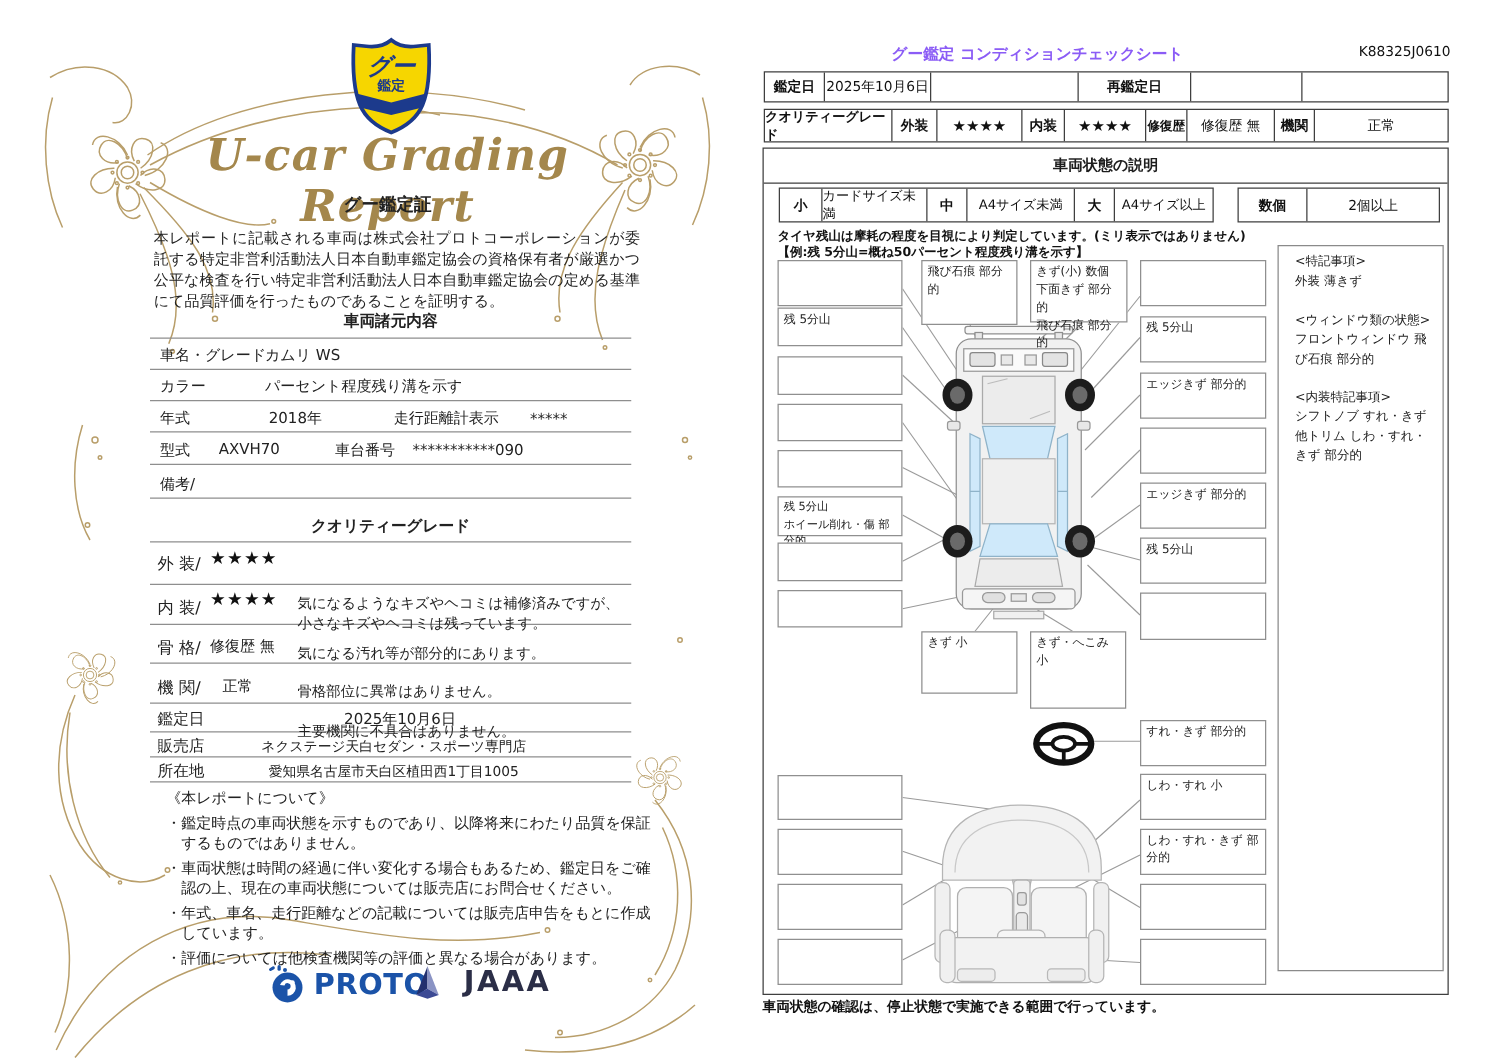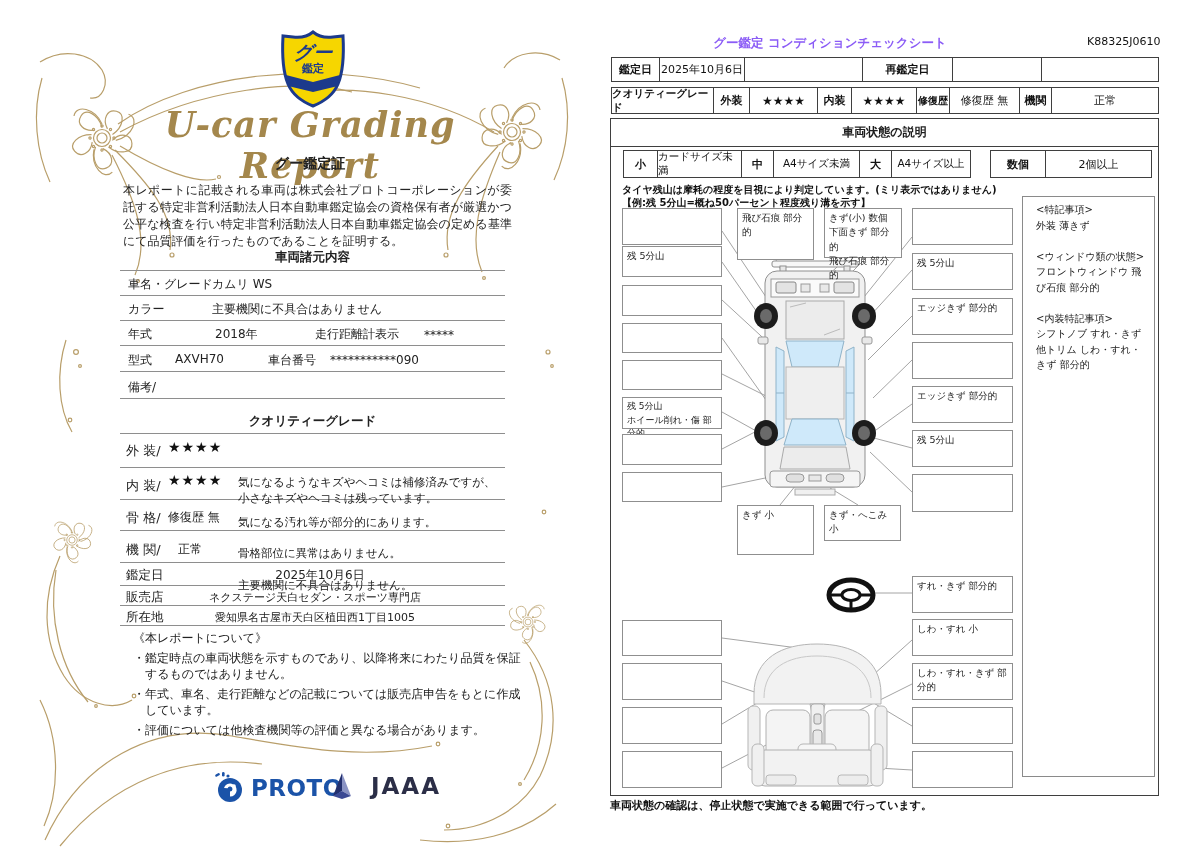--- a/index.html
+++ b/index.html
@@ -139,21 +139,21 @@
     <div class="hr" style="left:120px;top:270px;width:385px;"></div>
     <div class="hr" style="left:120px;top:295px;width:385px;"></div>
     <div class="hr" style="left:120px;top:320px;width:385px;"></div>
     <div class="hr" style="left:120px;top:345px;width:385px;"></div>
     <div class="hr" style="left:120px;top:371px;width:385px;"></div>
     <div class="hr" style="left:120px;top:398px;width:385px;"></div>
 
     <div class="abs lbl" style="left:128px;top:276px;">車名・グレード</div>
     <div class="abs val" style="left:212px;top:276px;">カムリ WS</div>
     <div class="abs lbl" style="left:128px;top:301px;">カラー</div>
-    <div class="abs val" style="left:212px;top:301px;">主要機関に不具合はありません</div>
+    <div class="abs val" style="left:212px;top:301px;">パーセント程度残り溝を示す</div>
     <div class="abs lbl" style="left:128px;top:326px;">年式</div>
     <div class="abs val" style="left:215px;top:326px;">2018年</div>
     <div class="abs lbl" style="left:315px;top:326px;">走行距離計表示</div>
     <div class="abs val" style="left:424px;top:328px;">*****</div>
     <div class="abs lbl" style="left:128px;top:352px;">型式</div>
     <div class="abs val" style="left:175px;top:352px;">AXVH70</div>
     <div class="abs lbl" style="left:268px;top:352px;">車台番号</div>
     <div class="abs val" style="left:330px;top:353px;">***********090</div>
     <div class="abs lbl" style="left:128px;top:379px;">備考/</div>
 
@@ -183,20 +183,21 @@
     <div class="abs lbl" style="left:126px;top:567px;font-size:12.5px;">鑑定日</div>
     <div class="abs val" style="left:220px;top:567px;width:200px;text-align:center;">2025年10月6日</div>
     <div class="abs lbl" style="left:126px;top:589px;font-size:12.5px;">販売店</div>
     <div class="abs val" style="left:190px;top:590px;width:250px;text-align:center;font-size:11px;">ネクステージ天白セダン・スポーツ専門店</div>
     <div class="abs lbl" style="left:126px;top:609px;font-size:12.5px;">所在地</div>
     <div class="abs val" style="left:190px;top:610px;width:250px;text-align:center;font-size:11px;">愛知県名古屋市天白区植田西1丁目1005</div>
 
     <div class="abs about" style="left:133px;top:630px;width:392px;">
       <div>《本レポートについて》</div>
       <div class="bullet">鑑定時点の車両状態を示すものであり、以降将来にわたり品質を保証するものではありません。</div>
+      <div class="bullet">車両状態は時間の経過に伴い変化する場合もあるため、鑑定日をご確認の上、現在の車両状態については販売店にお問合せください。</div>
       <div class="bullet">年式、車名、走行距離などの記載については販売店申告をもとに作成しています。</div>
       <div class="bullet">評価については他検査機関等の評価と異なる場合があります。</div>
     </div>
 
     <div class="abs" style="left:213px;top:772px;display:flex;align-items:center;gap:4px;">
       <svg width="34" height="32" viewBox="0 0 34 32">
         <rect x="2" y="2" width="5" height="2.4" rx="1.2" fill="#1b53a8" transform="rotate(-30 4 3)"></rect>
         <rect x="9" y="0" width="2.6" height="4.6" rx="1.3" fill="#1b53a8"></rect>
         <circle cx="15" cy="4" r="1.6" fill="#1b53a8"></circle>
         <circle cx="17" cy="18" r="12" fill="#1b53a8"></circle>
@@ -379,21 +380,21 @@
     <div class="ann" style="left:22px;top:472px;width:100px;height:30px;"></div>
 
     <div class="ann" style="left:312px;top:253px;width:101px;height:37px;">残 5分山</div>
     <div class="ann" style="left:312px;top:298px;width:101px;height:37px;">エッジきず 部分的</div>
     <div class="ann" style="left:312px;top:342px;width:101px;height:37px;"></div>
     <div class="ann" style="left:312px;top:386px;width:101px;height:37px;">エッジきず 部分的</div>
     <div class="ann" style="left:312px;top:430px;width:101px;height:37px;">残 5分山</div>
     <div class="ann" style="left:312px;top:474px;width:101px;height:38px;"></div>
 
     <div class="ann" style="left:137px;top:505px;width:77px;height:50px;">きず 小</div>
-    <div class="ann" style="left:224px;top:505px;width:77px;height:36px;">きず・へこみ 小</div>
+    <div class="ann" style="left:224px;top:505px;width:77px;height:62px;font-family:Liberation Mono, monospace;">きず・へこみ 小</div>
 
     <div class="ann" style="left:312px;top:576px;width:101px;height:37px;">すれ・きず 部分的</div>
     <div class="ann" style="left:312px;top:619px;width:101px;height:37px;">しわ・すれ 小</div>
     <div class="ann" style="left:312px;top:663px;width:101px;height:37px;">しわ・すれ・きず 部分的</div>
     <div class="ann" style="left:312px;top:707px;width:101px;height:37px;"></div>
     <div class="ann" style="left:312px;top:751px;width:101px;height:37px;"></div>
 
     <div class="ann" style="left:22px;top:620px;width:100px;height:36px;"></div>
     <div class="ann" style="left:22px;top:663px;width:100px;height:37px;"></div>
     <div class="ann" style="left:22px;top:707px;width:100px;height:37px;"></div>

